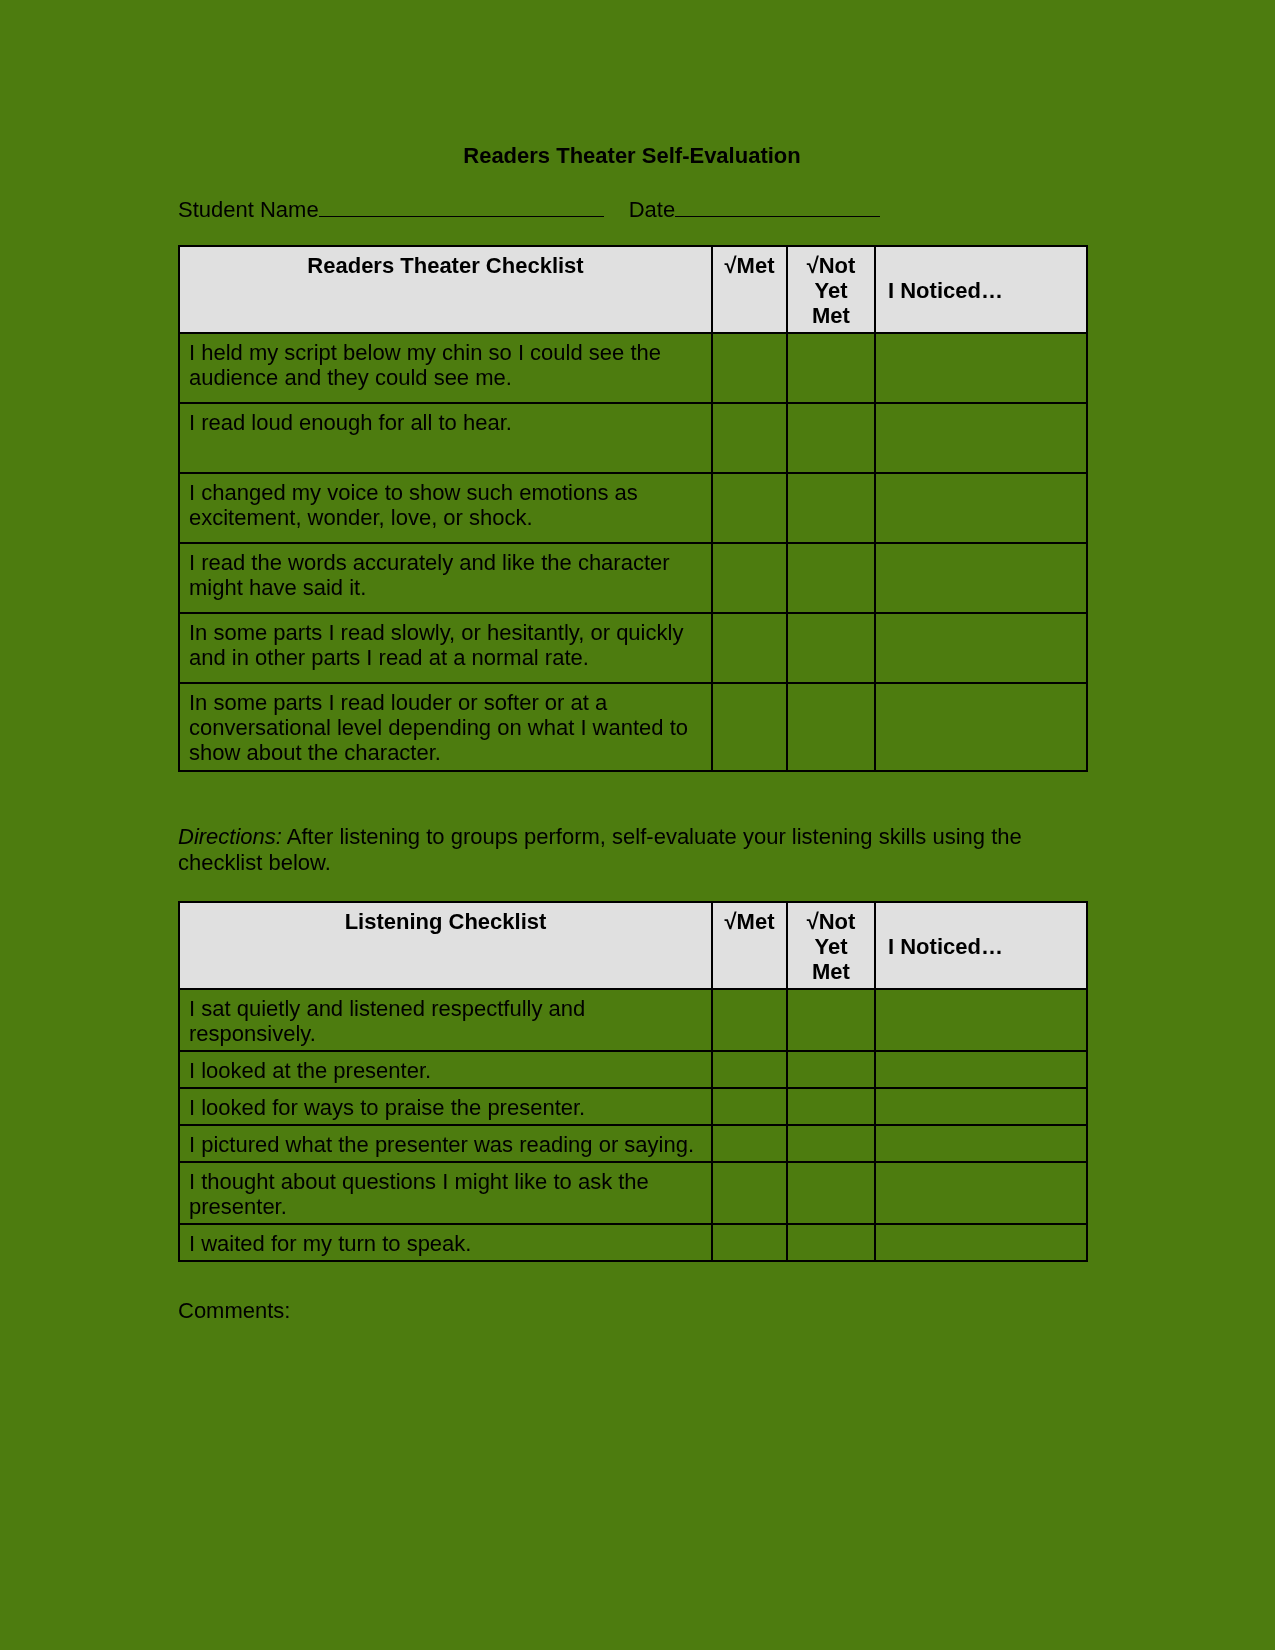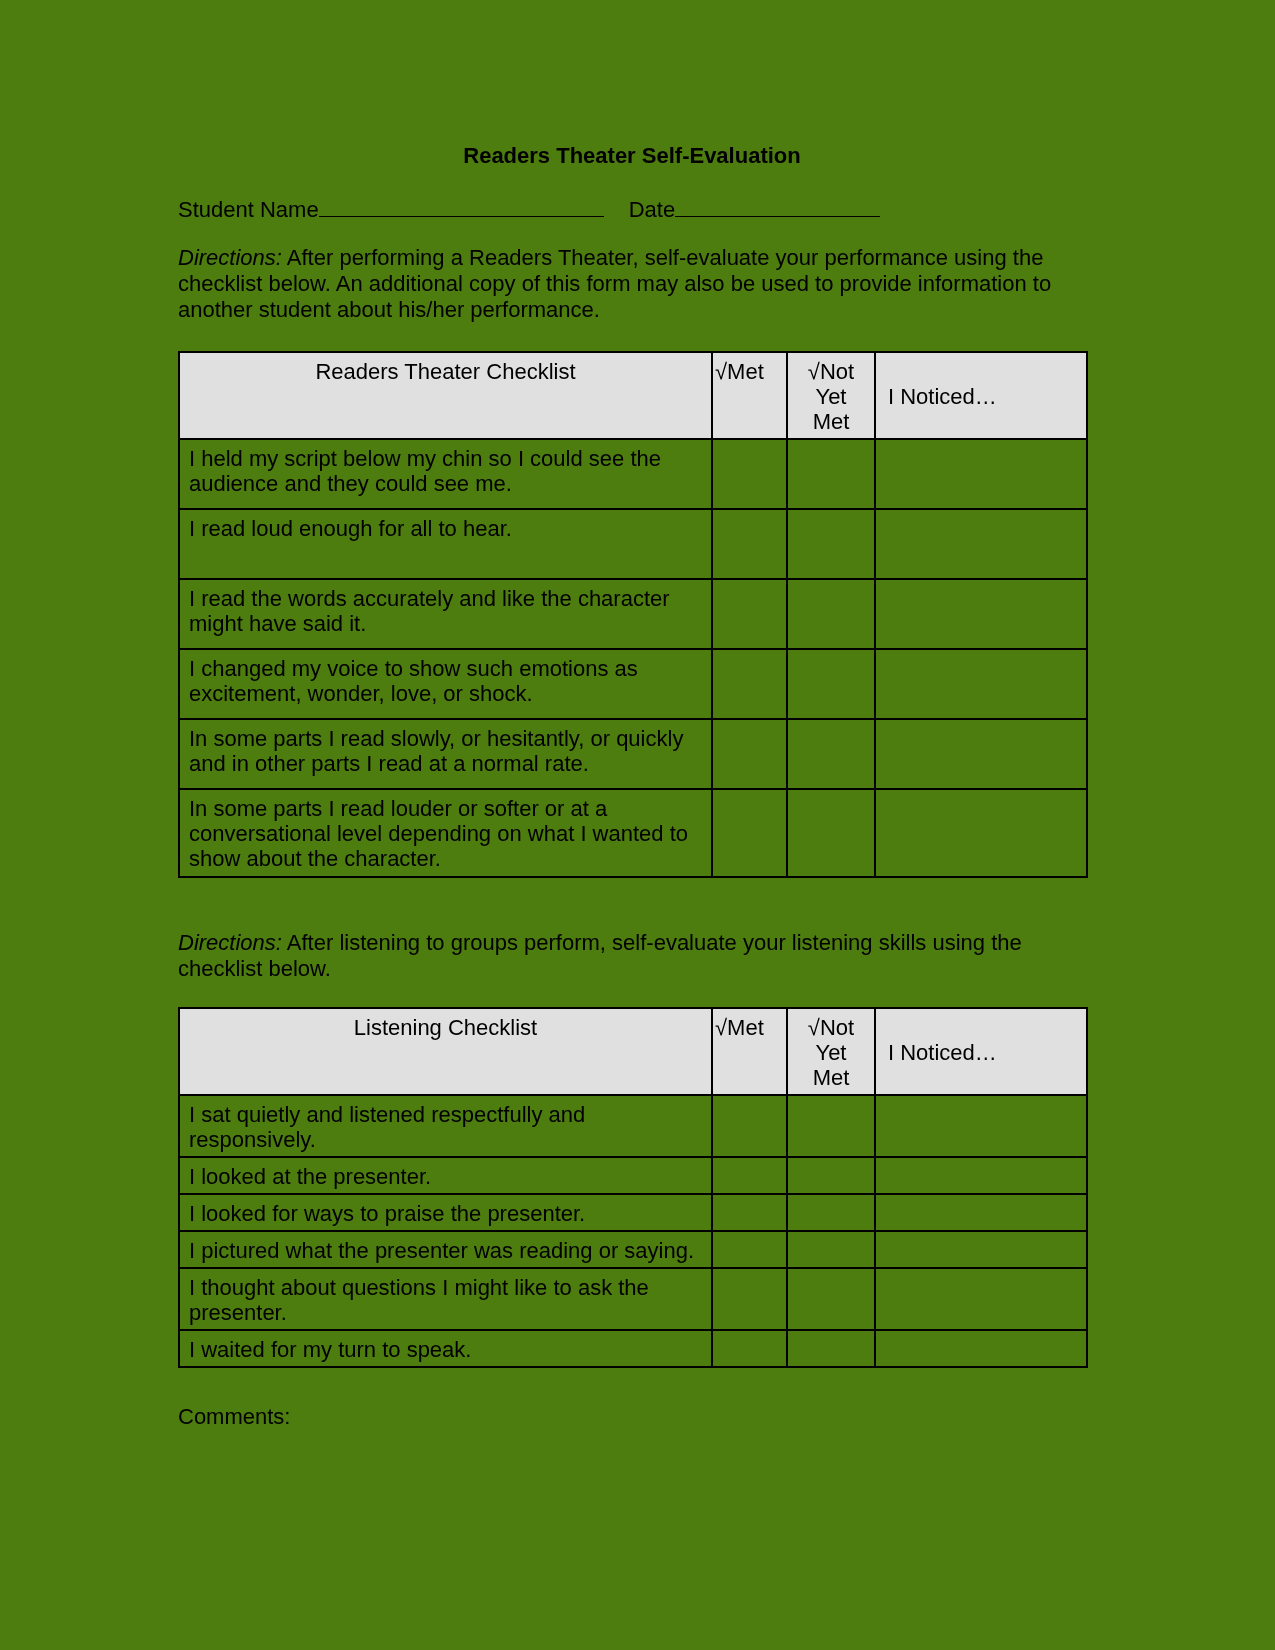--- a/index.html
+++ b/index.html
@@ -59,44 +59,43 @@
     border: 2px solid #000000;
     vertical-align: top;
     padding: 6px 9px 4px 9px;
     font-size: 22px;
     line-height: 25px;
     text-align: left;
     font-weight: normal;
     overflow: hidden;
   }
   table.checklist tr.head { height: 72px; }
-  table.checklist tr.head th { background: #e0e0e0; font-weight: normal; }
+  table.checklist tr.head th { background: #e0e0e0; font-weight: bold; }
   table.checklist th.h-title { text-align: center; }
-  table.checklist th.h-met { text-align: left; padding-left: 2px; padding-right: 2px; }
+  table.checklist th.h-met { text-align: center; padding-left: 2px; padding-right: 2px; }
   table.checklist th.h-nym { text-align: center; white-space: pre-line; padding-left: 2px; padding-right: 2px; }
   table.checklist th.h-not { vertical-align: middle; padding-left: 12px; }
   table.t1 tr.item-row { height: 70px; }
   table.t1 tr.item-row.tall { height: 88px; }
   table.t2 tr.item-row { height: 36px; }
   .comments {
     margin: 36px 0 8px 0;
   }
 </style>
 </head>
 <body>
 
 <div class="page">
 
   <h1 class="title">Readers Theater Self-Evaluation</h1>
 
   <div class="name-row">
     <span>Student Name</span><span class="uline w1"></span><span class="date-label">Date</span><span class="uline w2"></span>
   </div>
 
-  <p class="directions"><span class="dir-label">Directions:</span><span> After performing a Readers Theater, self-evaluate your performance using the checklist below.  An additional copy of this form may also be used to provide information to another student about his/her performance.</span></p>
 
   <table class="checklist t1">
     <colgroup>
         <col class="c1">
         <col class="c2">
         <col class="c3">
         <col class="c4">
       </colgroup>
     <tbody>
         <tr class="head">
@@ -113,27 +112,27 @@
       <td></td>
       <td></td>
     </tr>
     <tr class="item-row">
       <td>I read loud enough for all to hear.</td>
       <td></td>
       <td></td>
       <td></td>
     </tr>
     <tr class="item-row">
+      <td>I changed my voice to show such emotions as excitement, wonder, love, or shock.</td>
+      <td></td>
+      <td></td>
+      <td></td>
+    </tr>
+    <tr class="item-row">
       <td>I read the words accurately and like the character might have said it.</td>
-      <td></td>
-      <td></td>
-      <td></td>
-    </tr>
-    <tr class="item-row">
-      <td>I changed my voice to show such emotions as excitement, wonder, love, or shock.</td>
       <td></td>
       <td></td>
       <td></td>
     </tr>
     <tr class="item-row">
       <td>In some parts I read slowly, or hesitantly, or quickly and in other parts I read at a normal rate.</td>
       <td></td>
       <td></td>
       <td></td>
     </tr>

